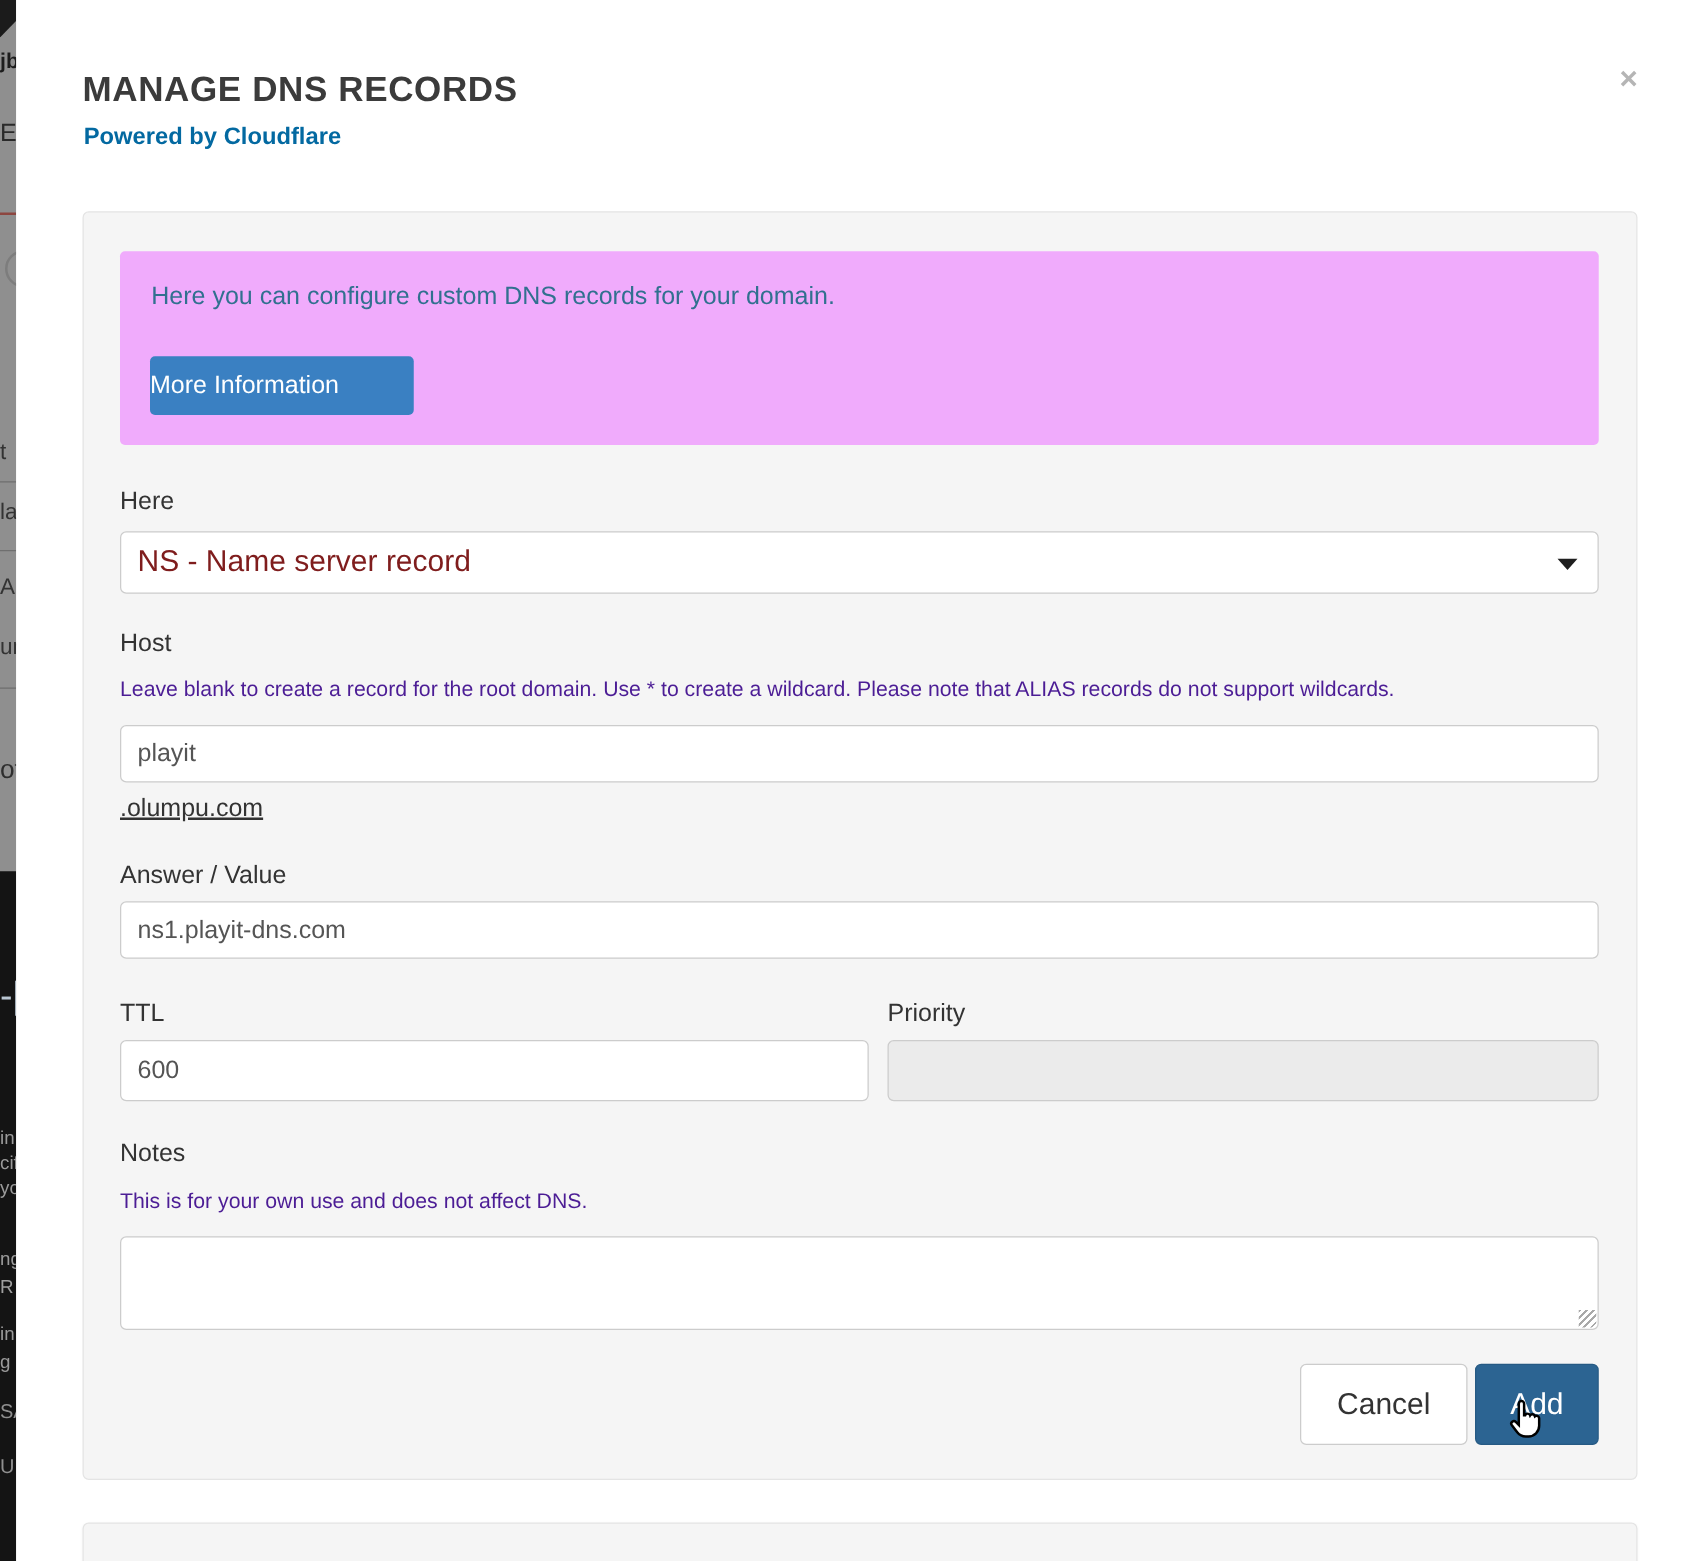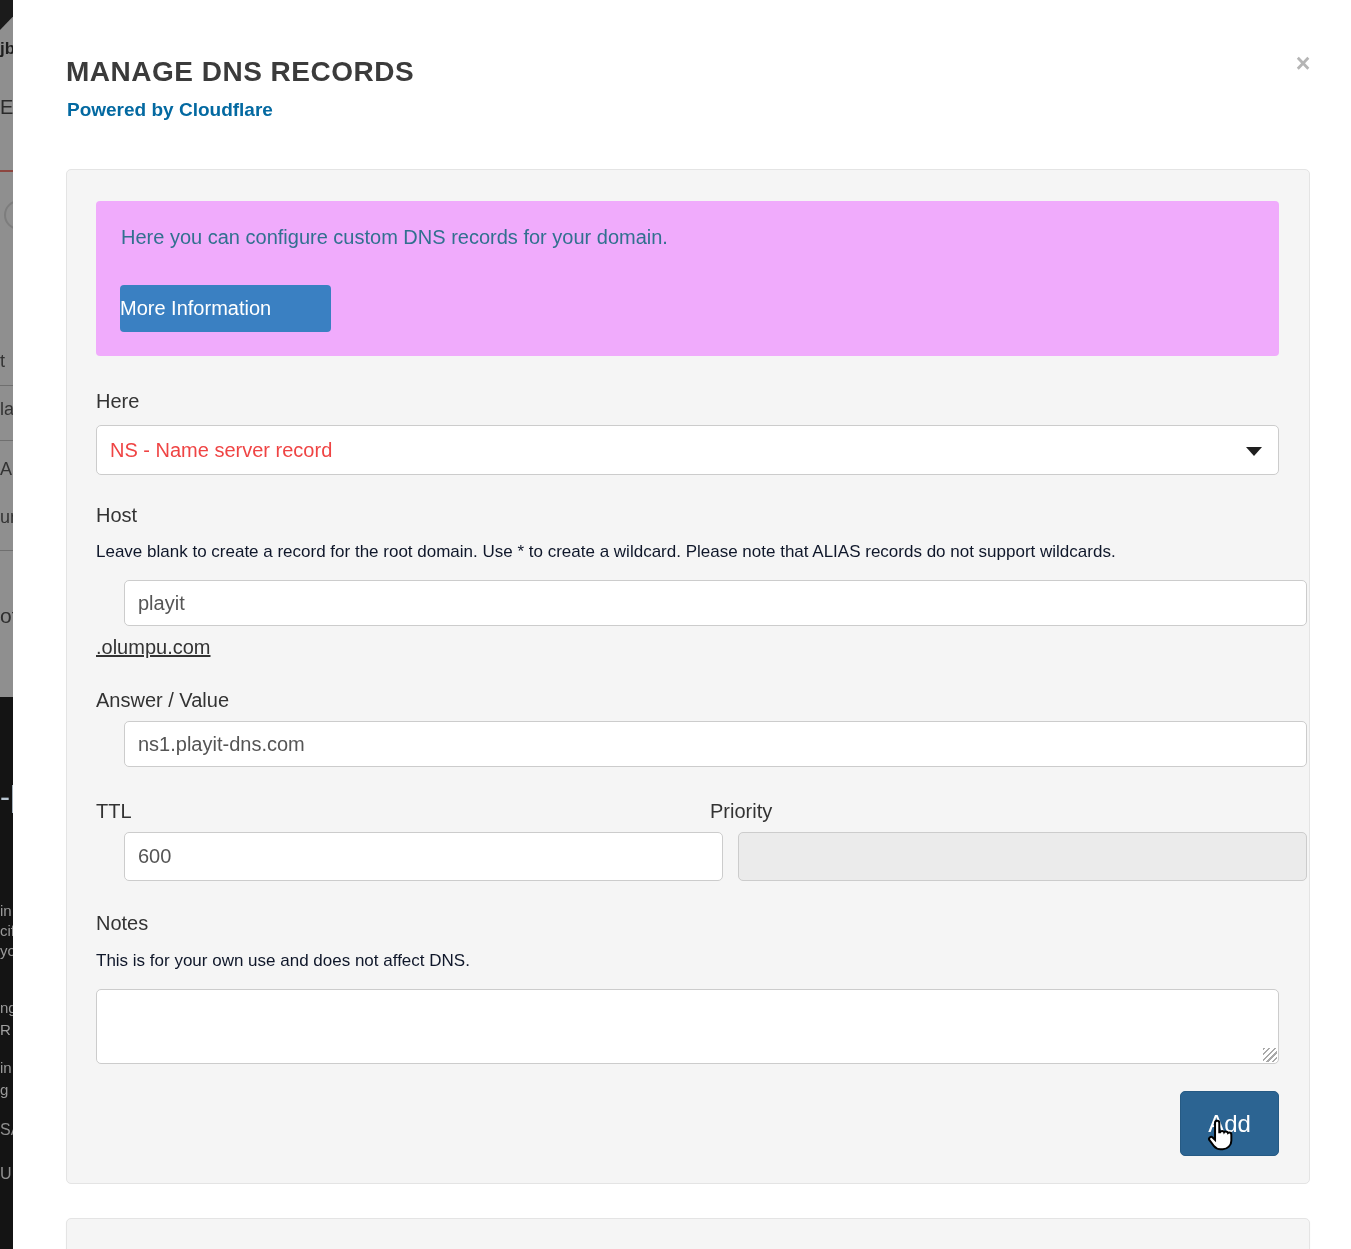--- a/index.html
+++ b/index.html
@@ -39,30 +39,30 @@
 
   .infobox { position:absolute; left:29px; top:31px; width:1183px; height:155px;
              background:#f0abfc; border-radius:4px; }
   .info-text { position:absolute; left:25px; top:25px; font-size:20px; color:#31708f; }
   .btn-info { position:absolute; left:24px; top:84px; width:211px; height:47px;
               background:#3a80c2; border:1px solid #31700f00; border-radius:4px;
               color:#fff; font-size:20px; text-align:left; line-height:45px;
               cursor:pointer; border:none; font-family:inherit; }
 
   .f-label { position:absolute; font-size:20px; color:#333; }
-  .f-help  { position:absolute; font-size:17px; color:#0f172a; }
+  .f-help  { position:absolute; font-size:17px; color:#4c1d95; }
 
   .inp { position:absolute; height:46px; background:#fff; border:1px solid #ccc;
          border-radius:5px; font-size:20px; color:#555; padding:0 13px;
-         font-family:inherit; outline:none;margin-left:28px; }
+         font-family:inherit; outline:none; }
   .inp:disabled { background:#ebebeb; color:#777; }
 
   .selectbox { position:absolute; left:29px; top:255px; width:1183px; height:50px;
                background:#fff; border:1px solid #ccc; border-radius:5px;
-               font-size:20px; color:#ef4444; line-height:48px; padding:0 13px;
+               font-size:24px; color:#7f1d1d; line-height:48px; padding:0 13px;
                cursor:pointer; }
   .caret { position:absolute; right:16px; top:21px; width:0; height:0;
            border-left:8px solid transparent; border-right:8px solid transparent;
            border-top:9px solid #1f1f1f; }
 
   .notes-area { position:absolute; left:29px; top:819px; width:1183px; height:75px;
                 background:#fff; border:1px solid #ccc; border-radius:5px;
                 font-family:inherit; font-size:20px; color:#555; padding:8px 13px;
                 resize:none; outline:none; }
   .resize-grip { position:absolute; left:1196px; top:878px; width:14px; height:14px;
@@ -140,20 +140,21 @@
       <input class="inp" style="left: 29px; top: 662px; width: 599px; height: 49px;" value="600">
 
       <div class="f-label" style="left:643px; top:630px;">Priority</div>
       <input class="inp" style="left: 643px; top: 662px; width: 569px; height: 49px;" disabled="" value="">
 
       <div class="f-label" style="left:29px; top:742px;">Notes</div>
       <div class="f-help" style="left:29px; top:781px;">This is for your own use and does not affect DNS.</div>
       <textarea class="notes-area" style=""></textarea>
       <div class="resize-grip"></div>
 
+      <button class="btn-cancel">Cancel</button>
       <button class="btn-add">Add</button>
     </div>
 
     <div class="panel2"></div>
   </div>
 
   <svg class="cursor-hand" viewBox="0 0 24 24">
     <path d="M10 2c.8 0 1.5.7 1.5 1.5V10h.6c.2-.5.8-.9 1.4-.9.7 0 1.2.4 1.4 1 .2-.3.7-.6 1.2-.6.7 0 1.3.5 1.5 1.1.2-.2.5-.3.9-.3.8 0 1.5.7 1.5 1.5v4.2c0 3.3-2.7 6-6 6h-1.6c-1.9 0-3.6-.9-4.8-2.4l-3-3.9c-.5-.6-.4-1.5.2-2 .6-.5 1.4-.5 2 .1l1.7 1.7V3.5C8.5 2.7 9.2 2 10 2z" fill="#ffffff" stroke="#000000" stroke-width="1.4"></path>
   </svg>
 </div>

